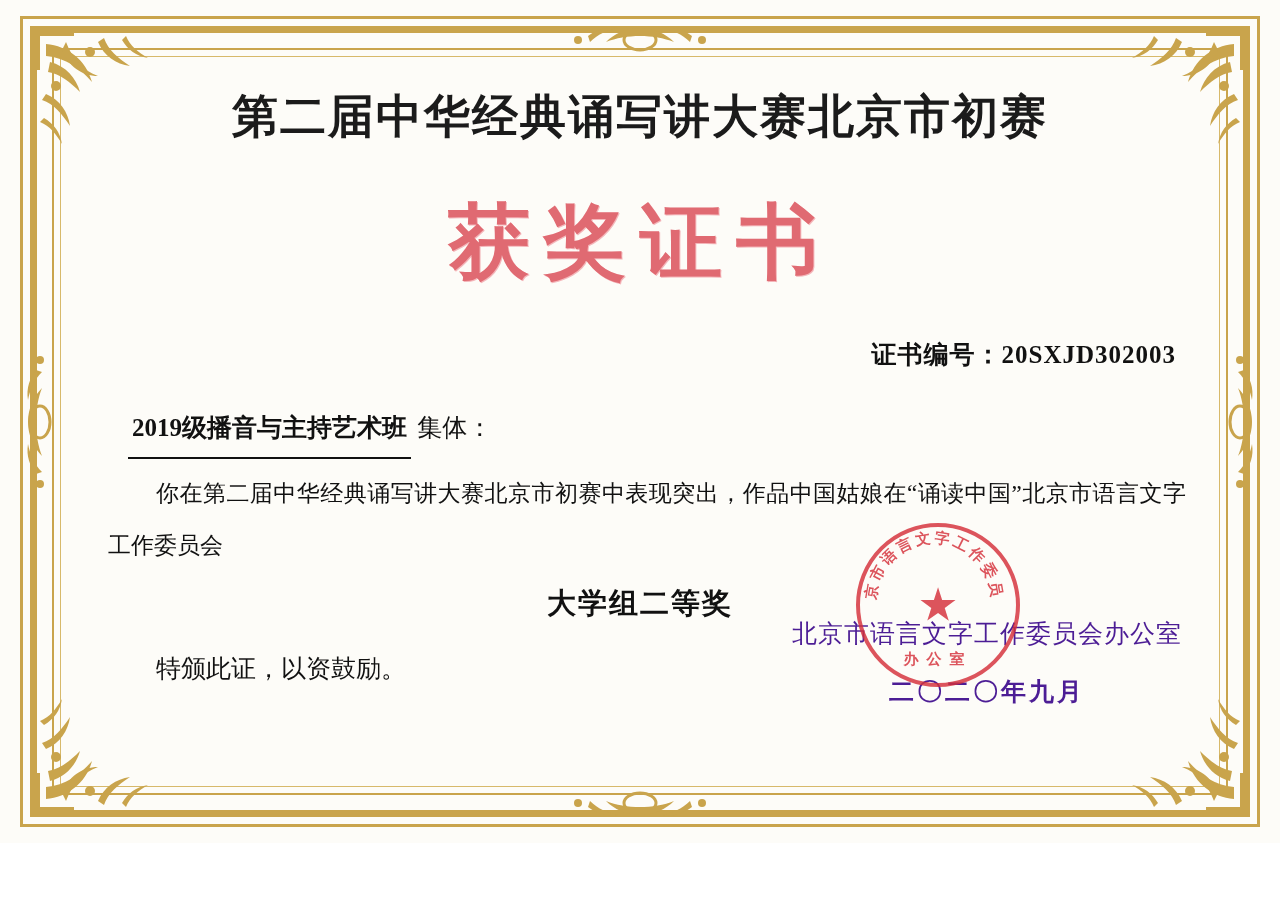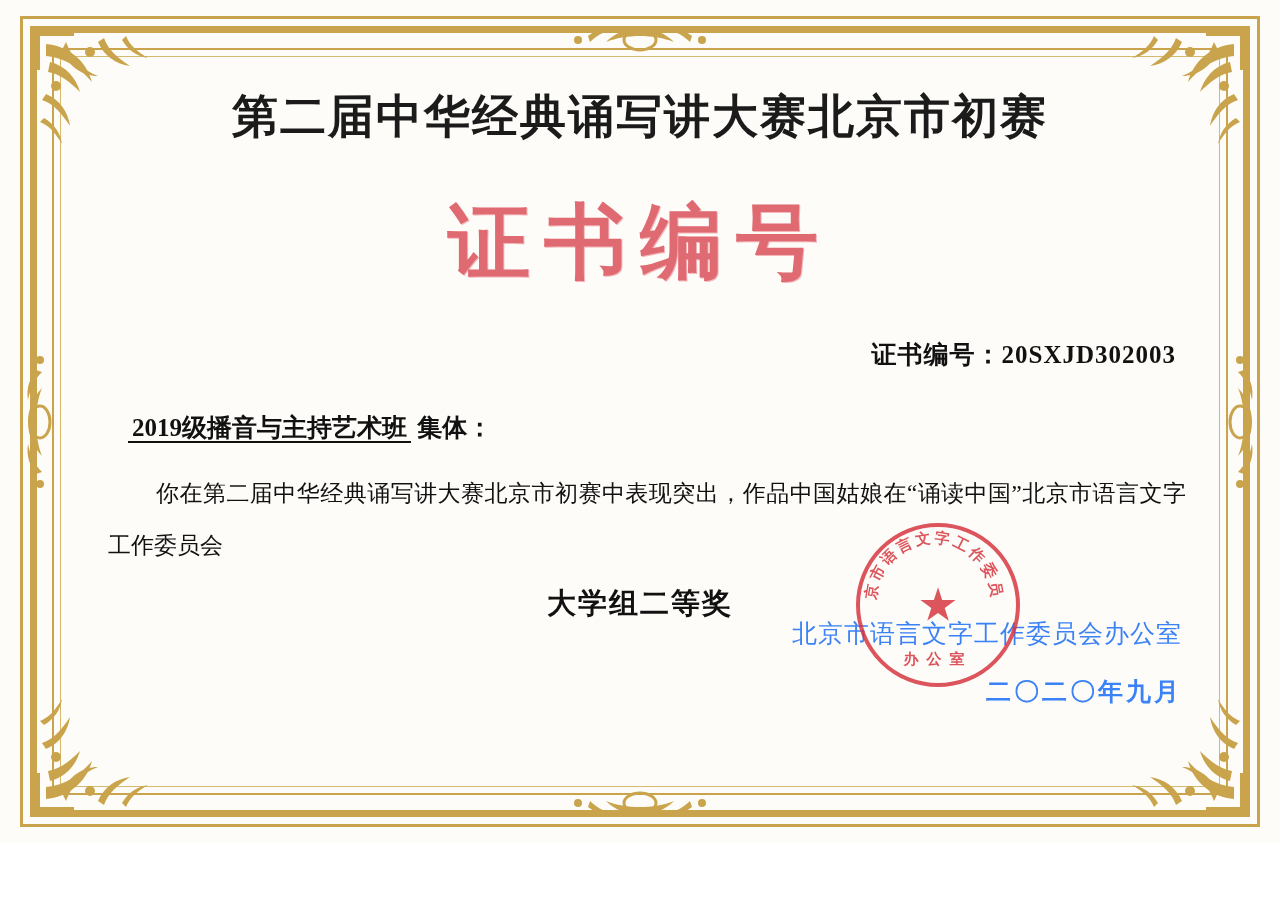--- a/index.html
+++ b/index.html
@@ -111,24 +111,24 @@
 
   .recipient {
     margin-top: 40px;
     padding-left: 50px;
     font-size: 25px;
     color: #111;
     font-weight: bold;
   }
   .recipient .name {
     border-bottom: 2px solid #111;
-    padding: 0 4px 0 4px;
+    padding: 0 4px 16px 4px;
   }
   .recipient .suffix {
-    font-weight: bold;
+    font-weight: normal;
   }
 
   .body-text {
     margin-top: 24px;
     padding: 0 16px 0 30px;
     font-size: 23px;
     line-height: 52px;
     color: #111;
     text-align: justify;
     text-indent: 48px;
@@ -147,23 +147,23 @@
     margin-top: 28px;
     padding-left: 78px;
     font-size: 25px;
     color: #111;
   }
 
   .signature-block {
     position: absolute;
     right: 20px;
     bottom: 58px;
-    text-align: right;
+    text-align: center;
     font-size: 25px;
-    color: #3b82f6;
+    color: #4c1d95;
     line-height: 58px;
   }
   .sig-org { letter-spacing: 1px; }
   .sig-date { letter-spacing: 3px; font-weight: bold; }
 
   
   .seal {
     position: absolute;
     right: 182px;
     bottom: 92px;
@@ -304,35 +304,36 @@
       <path d="M20 140 c-8 -8 -12 -18 -14 -28 c-2 12 2 22 8 30 z"></path>
       <circle cx="18" cy="28" r="4"></circle>
       <circle cx="18" cy="152" r="4"></circle>
     </g>
   </svg>
 
   <div class="content">
 
     <div class="title">第二届中华经典诵写讲大赛北京市初赛</div>
 
-    <div class="award-heading">证书编号</div>
+    <div class="award-heading">获奖证书</div>
 
     <div class="cert-no">
       <span>证书编号：</span><span>20SXJD302003</span>
     </div>
 
     <div class="recipient">
       <span class="name">2019级播音与主持艺术班</span>
       <span class="suffix">集体：</span>
     </div>
 
     <div class="body-text">你在第二届中华经典诵写讲大赛北京市初赛中表现突出，作品中国姑娘在“诵读中国”北京市语言文字工作委员会</div>
 
     <div class="prize">大学组二等奖</div>
 
+    <div class="closing">特颁此证，以资鼓励。</div>
 
     <div class="signature-block">
       <div class="sig-org">北京市语言文字工作委员会办公室</div>
       <div class="sig-date">二〇二〇年九月</div>
     </div>
 
     <div class="seal">
       <svg class="seal-arc" viewBox="0 0 148 148">
         <defs>
           <path id="sealTopArc" d="M 16,74 A 58,58 0 0 1 132,74"></path>

